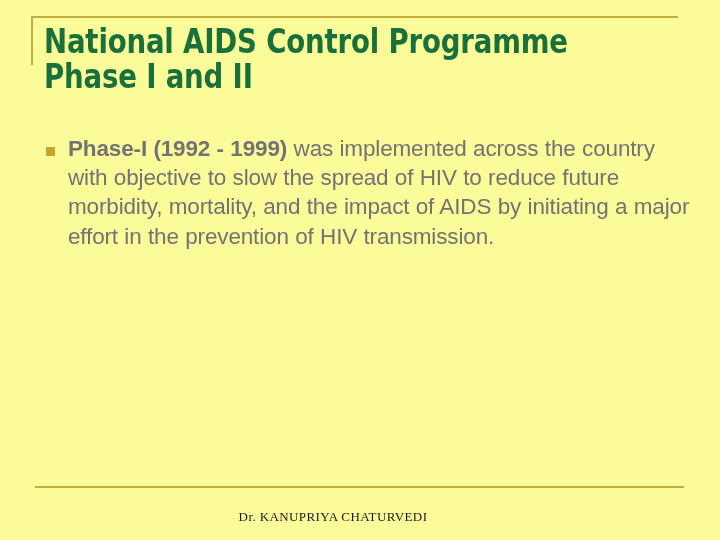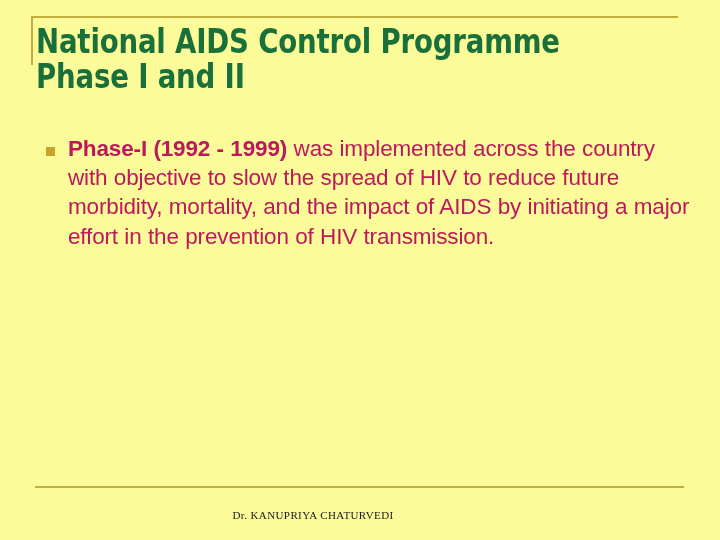--- a/index.html
+++ b/index.html
@@ -35,21 +35,21 @@
     left: 31px;
     top: 16px;
     width: 2px;
     height: 49px;
     background: #c2ae3e;
   }
 
   
   #title-block {
     position: absolute;
-    left: 36px;
+    left: 44px;
     top: 24px;
     width: 640px;
   }
   .title-line {
     color: #19703a;
     font-family: "DejaVu Sans Condensed", "Liberation Sans Narrow", "Liberation Sans", sans-serif;
     font-size: 33px;
     font-weight: 600;
     line-height: 35px;
     letter-spacing: -0.2px;
@@ -72,21 +72,21 @@
   }
   .bullet-marker {
     position: absolute;
     left: 6px;
     top: 13px;
     width: 9px;
     height: 9px;
     background: #c8a42b;
   }
   .bullet-text {
-    color: #be185d;
+    color: #737373;
     font-size: 22.5px;
     line-height: 29.2px;
     letter-spacing: -0.15px;
     word-spacing: 0.3px;
   }
   .bullet-text b {
     font-weight: bold;
   }
 
   
@@ -98,23 +98,24 @@
     height: 2px;
     background: #c2ae3e;
   }
   #footer-text {
     position: absolute;
     left: 0;
     top: 509px;
     width: 626px;
     text-align: center;
     font-family: "Liberation Serif", "DejaVu Serif", serif;
-    font-size: 11px;
+    font-size: 13px;
     letter-spacing: 0.4px;
     color: #1a1a1a;
+    padding-left: 20px;
   }
 </style>
 </head>
 <body>
 
 <div id="slide">
 
   <div id="title-rule-h"></div>
   <div id="title-rule-v"></div>
 

